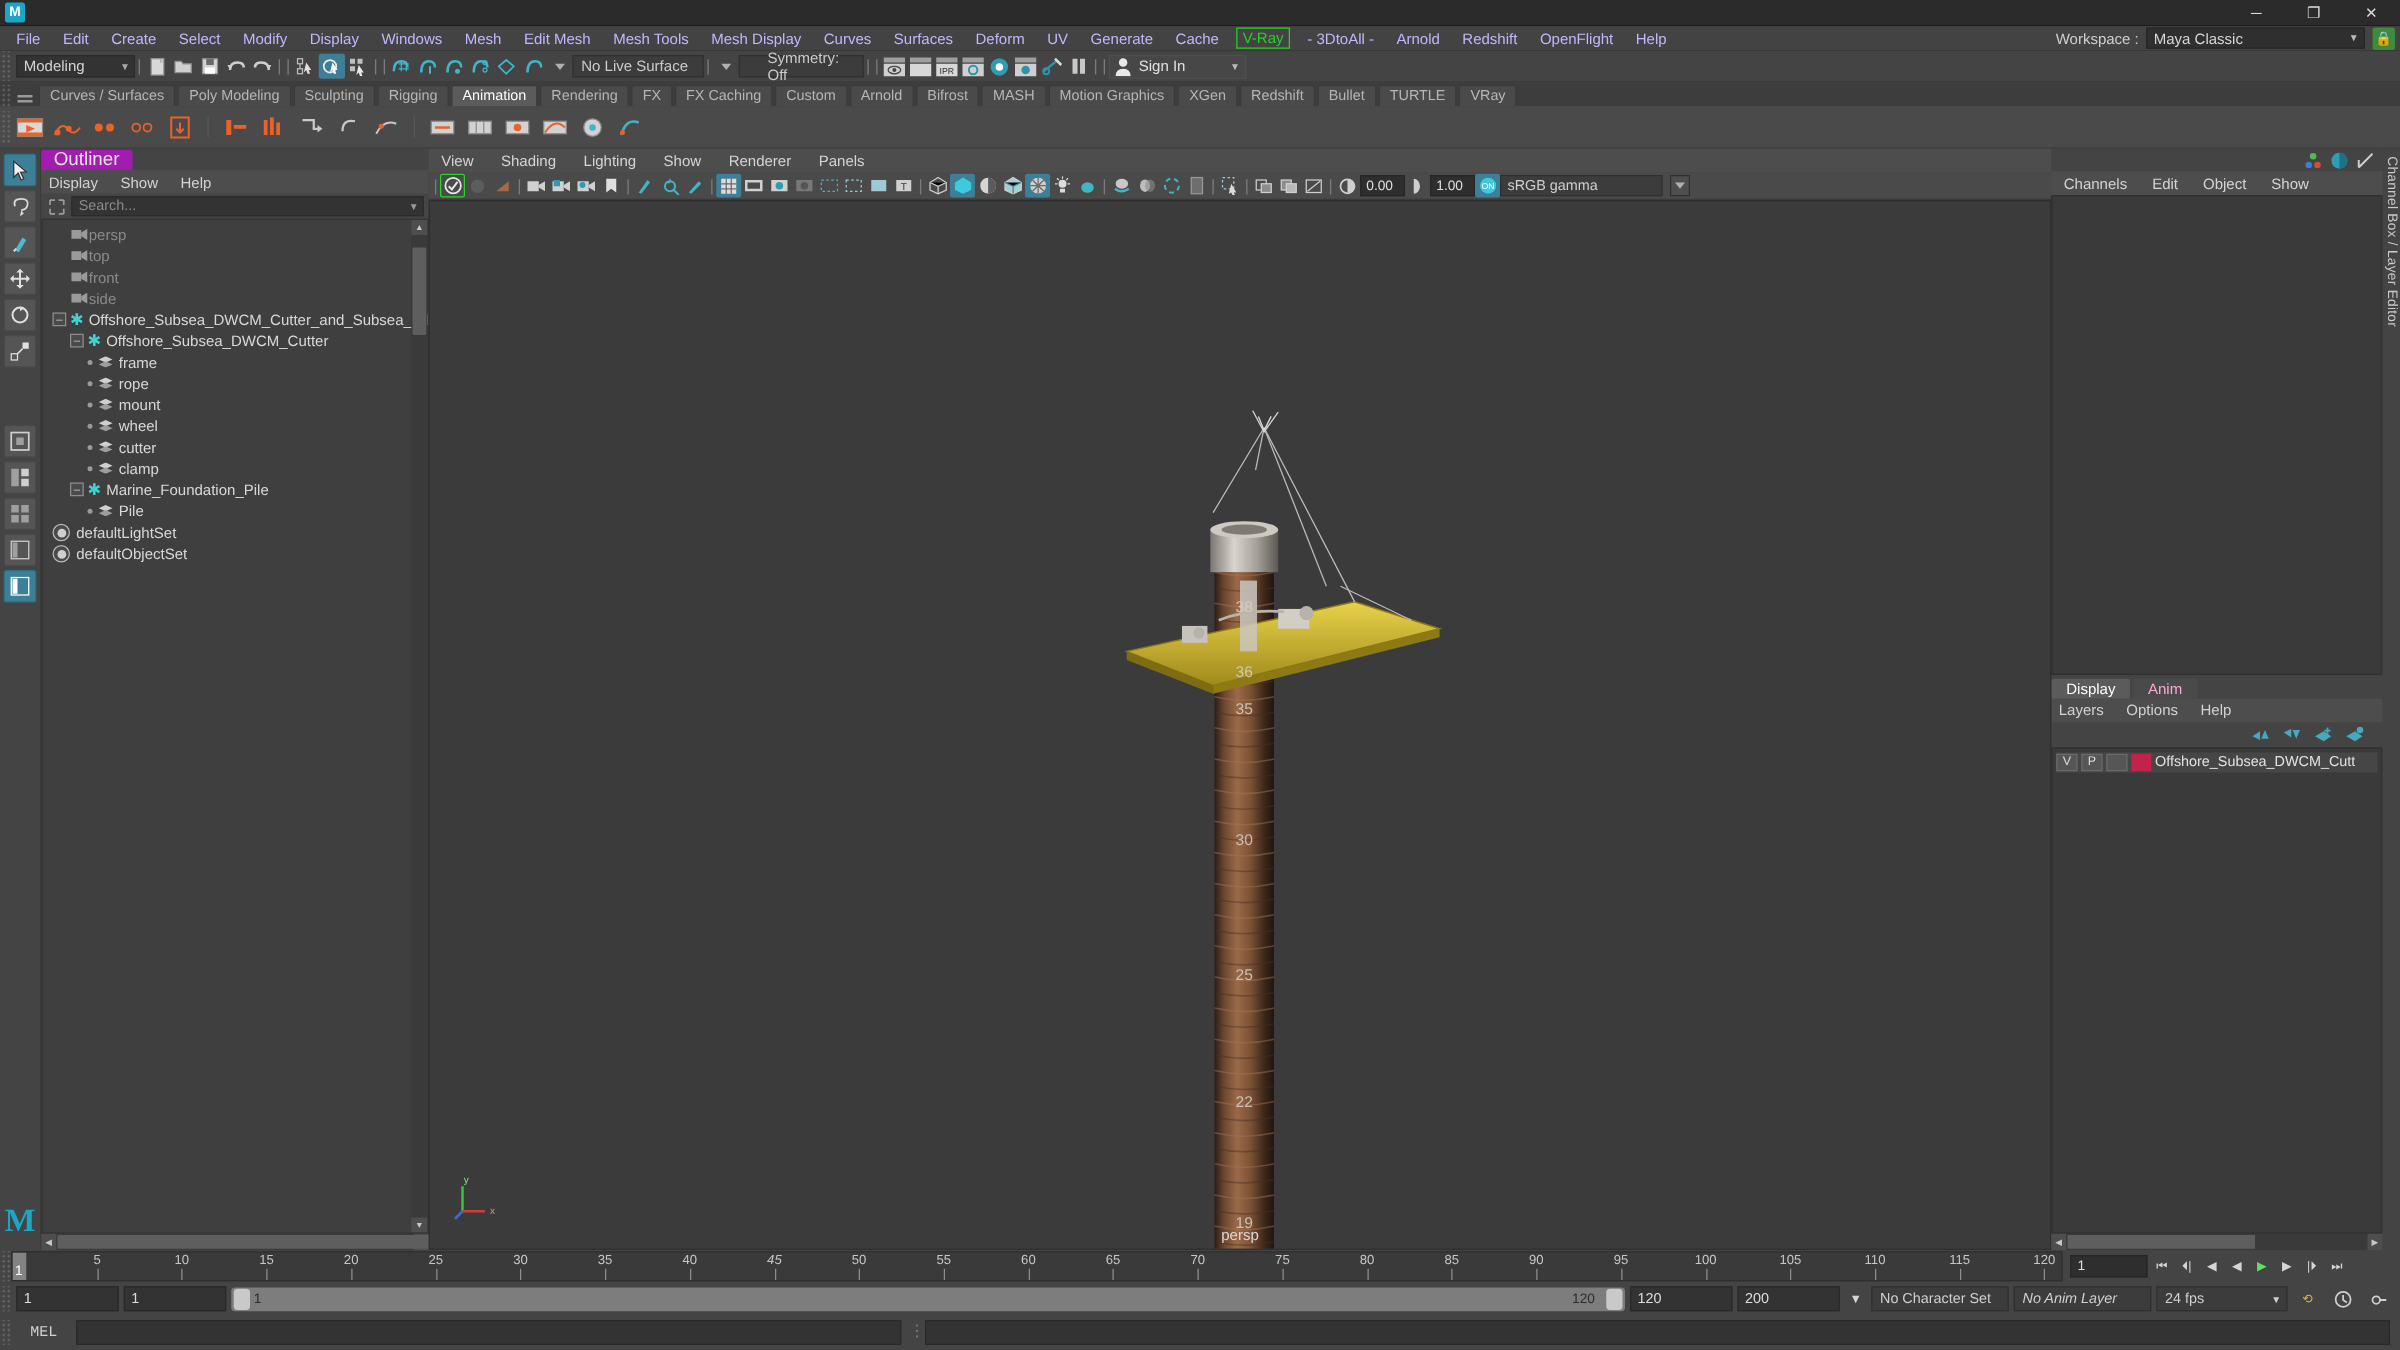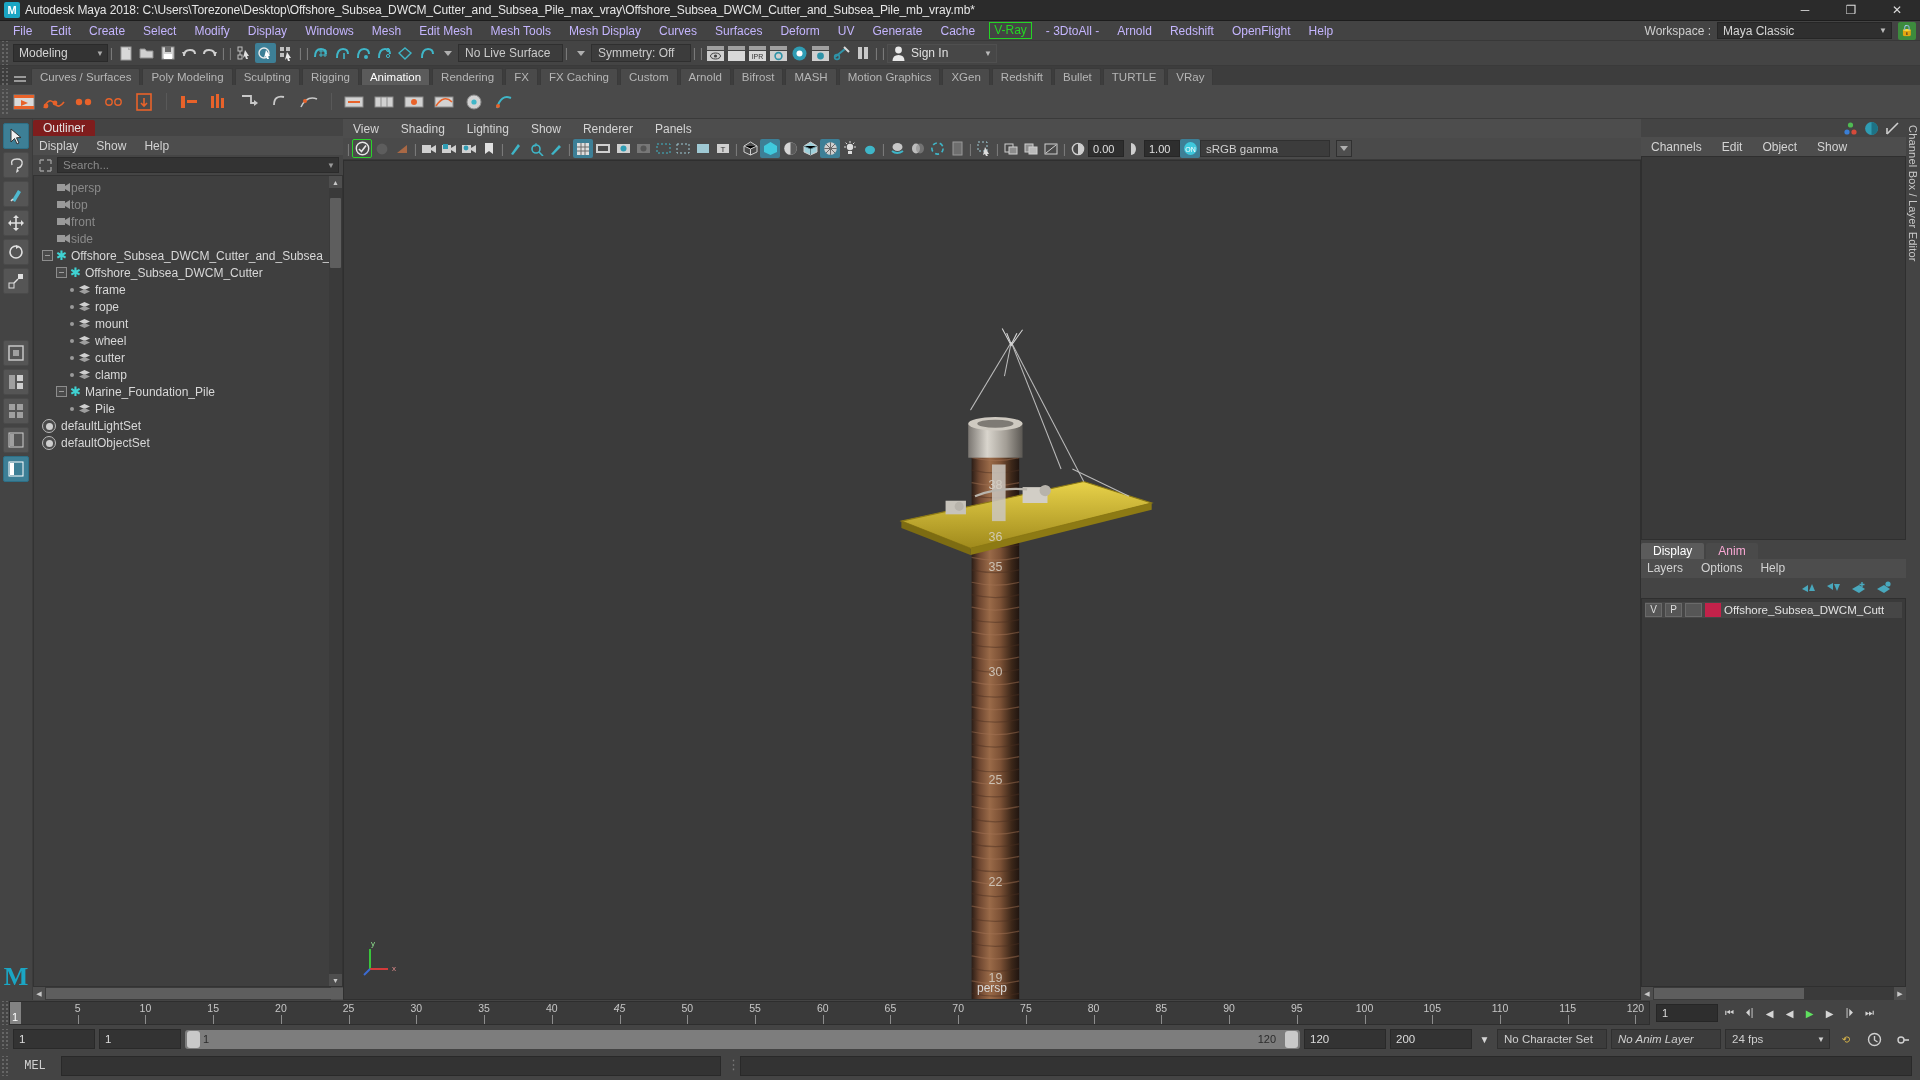--- a/index.html
+++ b/index.html
@@ -54,21 +54,21 @@
   .mode-combo .arrow{margin-left:auto;margin-right:3px;font-size:8px;color:#aaa;}
   .sep { width:1px;height:17px;background:#595959;margin:0 7px;flex:none; }
   .sepc { width:7px;flex:none;color:#7b7b7b;font-size:13px;text-align:center;line-height:18px;}
   .ico { width:21px;height:20px;flex:none;display:flex;align-items:center;justify-content:center;
          color:#cdcdcd;font-size:12px;}
   .ico.on { background:#3d7f96; border-radius:2px; }
   .ico svg{display:block;}
   .live-combo { width:105px;height:18px;background:#3c3c3c;border:1px solid #2f2f2f;
                 display:flex;align-items:center;padding-left:6px;font-size:12px;color:#cbcbcb;}
   .sym-combo { width:100px;height:18px;background:#3c3c3c;border:1px solid #2f2f2f;
-               display:flex;align-items:center;padding-left:6px;font-size:12px;color:#cbcbcb;}
+               display:flex;align-items:center;padding-left:22px;font-size:12px;color:#cbcbcb;}
   .tri { width:0;height:0;border-left:4px solid transparent;border-right:4px solid transparent;
          border-top:5px solid #b0b0b0; }
   .signin { display:flex;align-items:center;height:19px;border:1px solid #4f4f4f;background:#474747;
             padding:0 4px;min-width:110px;}
   .signin .txt{font-size:12px;color:#e0e0e0;margin:0 6px;}
 
   
   .shelftabs { height:19px;background:#3d3d3d;display:flex;align-items:flex-end;flex:none;}
   .shelftabs .hamb { width:22px;height:17px;display:flex;align-items:center;justify-content:center;}
   .shelftabs .hamb i{display:block;width:12px;height:2px;background:#9a9a9a;box-shadow:0 4px 0 #9a9a9a;}
@@ -89,21 +89,21 @@
         background:#555;border:1px solid #4a4a4a;border-radius:2px;color:#cfcfcf;}
   .tb.sel { background:#3d7f96;border-color:#2d6f86; }
   .tb.blank{background:transparent;border:none;}
   .tb-gap{height:14px;}
   .maya-m { margin-top:auto; margin-bottom:8px; font-size:26px;color:#1ba6c4;font-weight:bold;
             font-family:"Liberation Serif",serif;}
 
   
   .outliner { width:310px;background:#444;display:flex;flex-direction:column;flex:none;}
   .panel-tabrow{height:17px;display:flex;align-items:flex-end;background:#444;}
-  .panel-tab{height:16px;line-height:16px;padding:0 10px;font-size:12px;color:#e3e3e3;background:#7f1d1d;
+  .panel-tab{height:16px;line-height:16px;padding:0 10px;font-size:15px;color:#e3e3e3;background:#a21caf;
              border-radius:2px 2px 0 0;}
   .outl-menu{height:19px;background:#4d4d4d;display:flex;align-items:center;padding-left:6px;}
   .outl-menu span{font-size:12px;color:#d2d2d2;margin-right:18px;}
   .outl-search{height:20px;background:#454545;display:flex;align-items:center;padding:0 4px;gap:4px;}
   .outl-search .sicon{width:16px;height:16px;display:flex;align-items:center;justify-content:center;color:#8f8f8f;}
   .outl-search .sbox{flex:1;height:16px;background:#333;border:1px solid #2b2b2b;display:flex;
                      align-items:center;padding-left:5px;color:#8a8a8a;font-size:11.5px;}
   .outl-search .sbox .arrow{margin-left:auto;margin-right:3px;font-size:8px;color:#9a9a9a;}
   .outl-body{flex:1;background:#3f3f3f;position:relative;overflow:hidden;border:1px solid #333;}
   .olist{padding-top:3px;}
@@ -198,21 +198,20 @@
   .mel-input{height:20px;background:#333;border:1px solid #292929;}
   .status-row{height:20px;display:flex;align-items:center;padding-left:22px;font-size:11px;color:#c5c5c5;}
 </style>
 </head>
 <body>
 
 <div class="app">
 
   <div class="titlebar">
     <div class="logo">M</div>
-    <div class="tt">Autodesk Maya 2018: C:\Users\Torezone\Desktop\Offshore_Subsea_DWCM_Cutter_and_Subsea_Pile_max_vray\Offshore_Subsea_DWCM_Cutter_and_Subsea_Pile_mb_vray.mb*</div>
     <div class="winbtns">
       <div>─</div>
       <div>❐</div>
       <div class="cls">✕</div>
     </div>
   </div>
 
   <div class="menubar">
     <div class="mi">File</div>
     <div class="mi">Edit</div>

